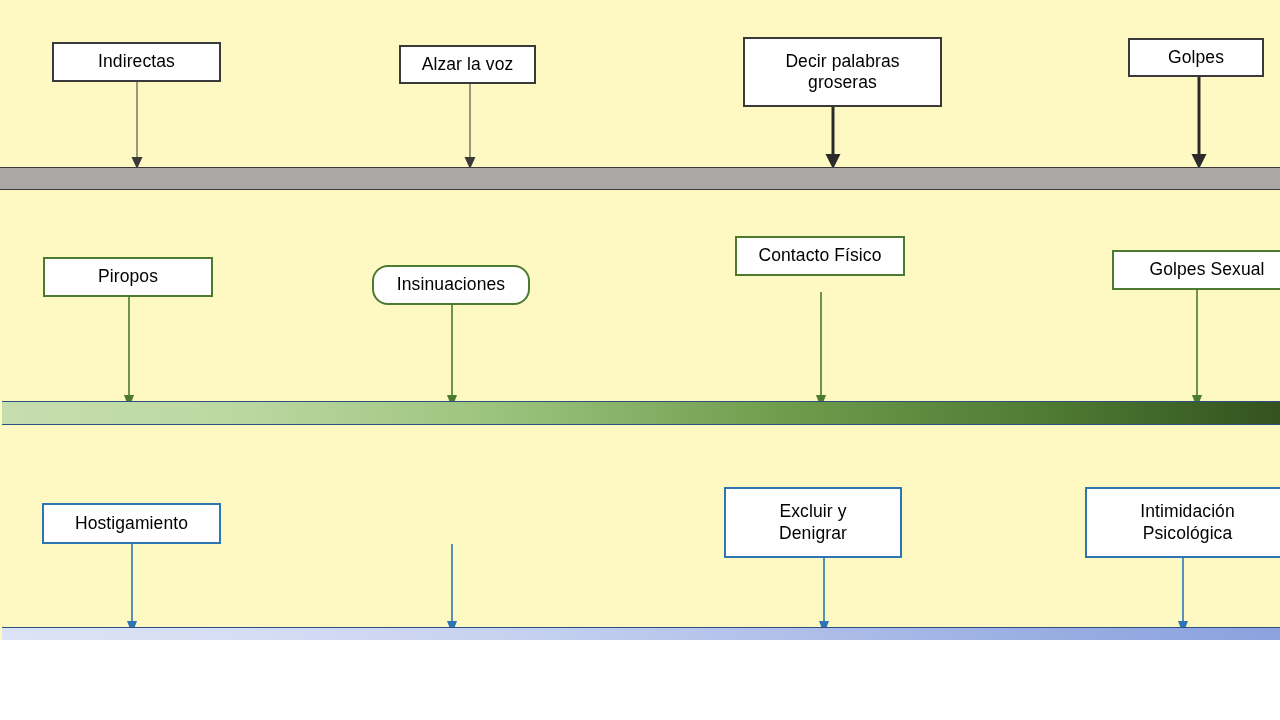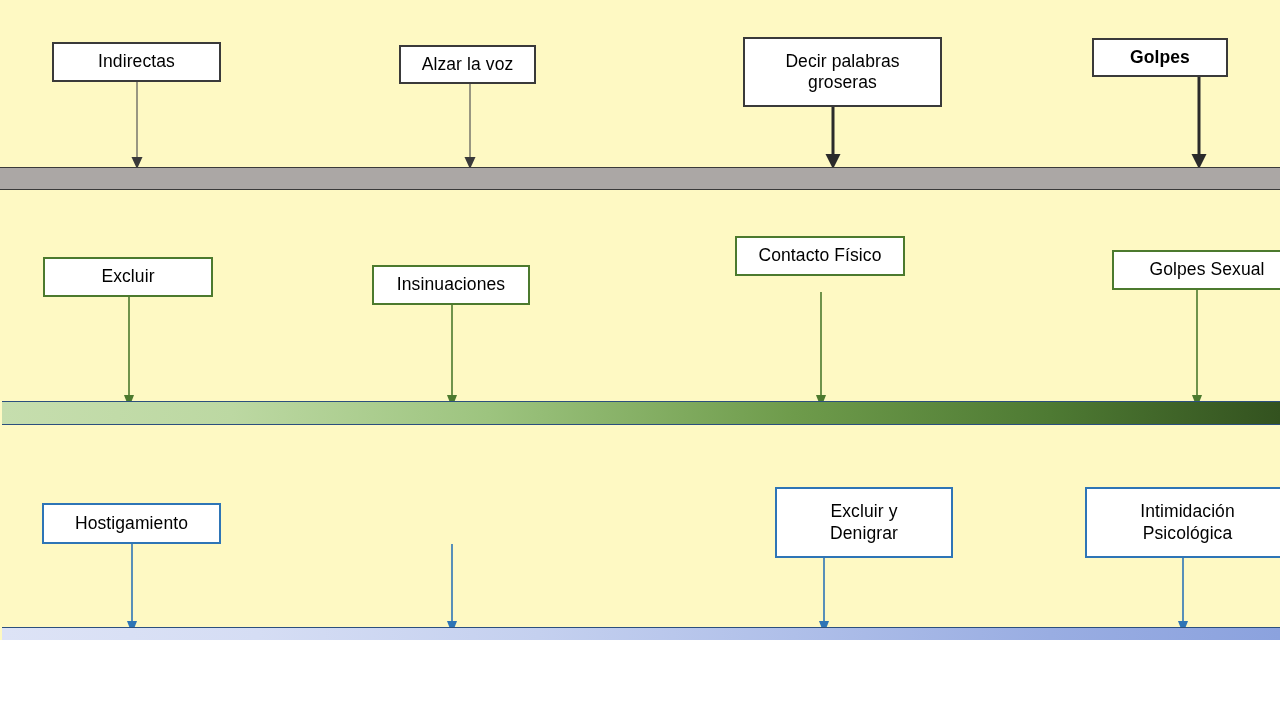--- a/index.html
+++ b/index.html
@@ -79,21 +79,21 @@
 
   <div class="node gray" style="left:399px; top:45px; width:137px; height:39px;">
     <span>Alzar la voz</span>
   </div>
 
   <div class="node gray" style="left:733px; top:37px; width:199px; height:70px;margin-left:10px;">
     <span>Decir palabras
 groseras</span>
   </div>
 
-  <div class="node gray" style="left:1092px; top:38px; width:136px; height:39px;font-weight:bold;">
+  <div class="node gray" style="left:1128px; top:38px; width:136px; height:39px;">
     <span>Golpes</span>
   </div>
 
   <svg class="arrow" style="left:126px; top:82px;" width="22" height="88" viewBox="0 0 22 88">
     <line x1="11" y1="0" x2="11" y2="78" stroke="#555555" stroke-width="1.2"></line>
     <polygon points="11,87 5.5,75 16.5,75" fill="#3A3A3A"></polygon>
   </svg>
 
   <svg class="arrow" style="left:459px; top:84px;" width="22" height="86" viewBox="0 0 22 86">
     <line x1="11" y1="0" x2="11" y2="76" stroke="#555555" stroke-width="1.2"></line>
@@ -106,24 +106,24 @@
   </svg>
 
   <svg class="arrow" style="left:1188px; top:77px;" width="22" height="93" viewBox="0 0 22 93">
     <line x1="11" y1="0" x2="11" y2="81" stroke="#2B2B2B" stroke-width="3"></line>
     <polygon points="11,92 3.5,77 18.5,77" fill="#2B2B2B"></polygon>
   </svg>
 
   <div class="bar gray" style="left:0px; top:167px; width:1280px; height:23px;"></div>
 
   <div class="node green" style="left:43px; top:257px; width:170px; height:40px;">
-    <span>Excluir</span>
+    <span>Piropos</span>
   </div>
 
-  <div class="node green" style="left:372px; top:265px; width:158px; height:40px;">
+  <div class="node green" style="left:372px; top:265px; width:158px; height:40px;border-radius:16px;">
     <span>Insinuaciones</span>
   </div>
 
   <div class="node green" style="left:735px; top:236px; width:170px; height:40px;">
     <span>Contacto Físico</span>
   </div>
 
   <div class="node green" style="left:1112px; top:250px; width:190px; height:40px;">
     <span>Golpes Sexual</span>
   </div>
@@ -148,21 +148,21 @@
     <polygon points="11,118 6,105 16,105" fill="#4C7A2E"></polygon>
   </svg>
 
   <div class="bar green" style="left:2px; top:401px; width:1278px; height:24px;"></div>
 
   <div class="node blue" style="left:42px; top:503px; width:179px; height:41px;justify-content:center;">
     <span>Hostigamiento</span>
   </div>
 
 
-  <div class="node blue" style="left:775px; top:487px; width:178px; height:71px;">
+  <div class="node blue" style="left:724px; top:487px; width:178px; height:71px;">
     <span>Excluir y
 Denigrar</span>
   </div>
 
   <div class="node blue" style="left:1085px; top:487px; width:205px; height:71px;">
     <span>Intimidación
 Psicológica</span>
   </div>
 
   <svg class="arrow" style="left:121px; top:544px;" width="22" height="91" viewBox="0 0 22 91">

